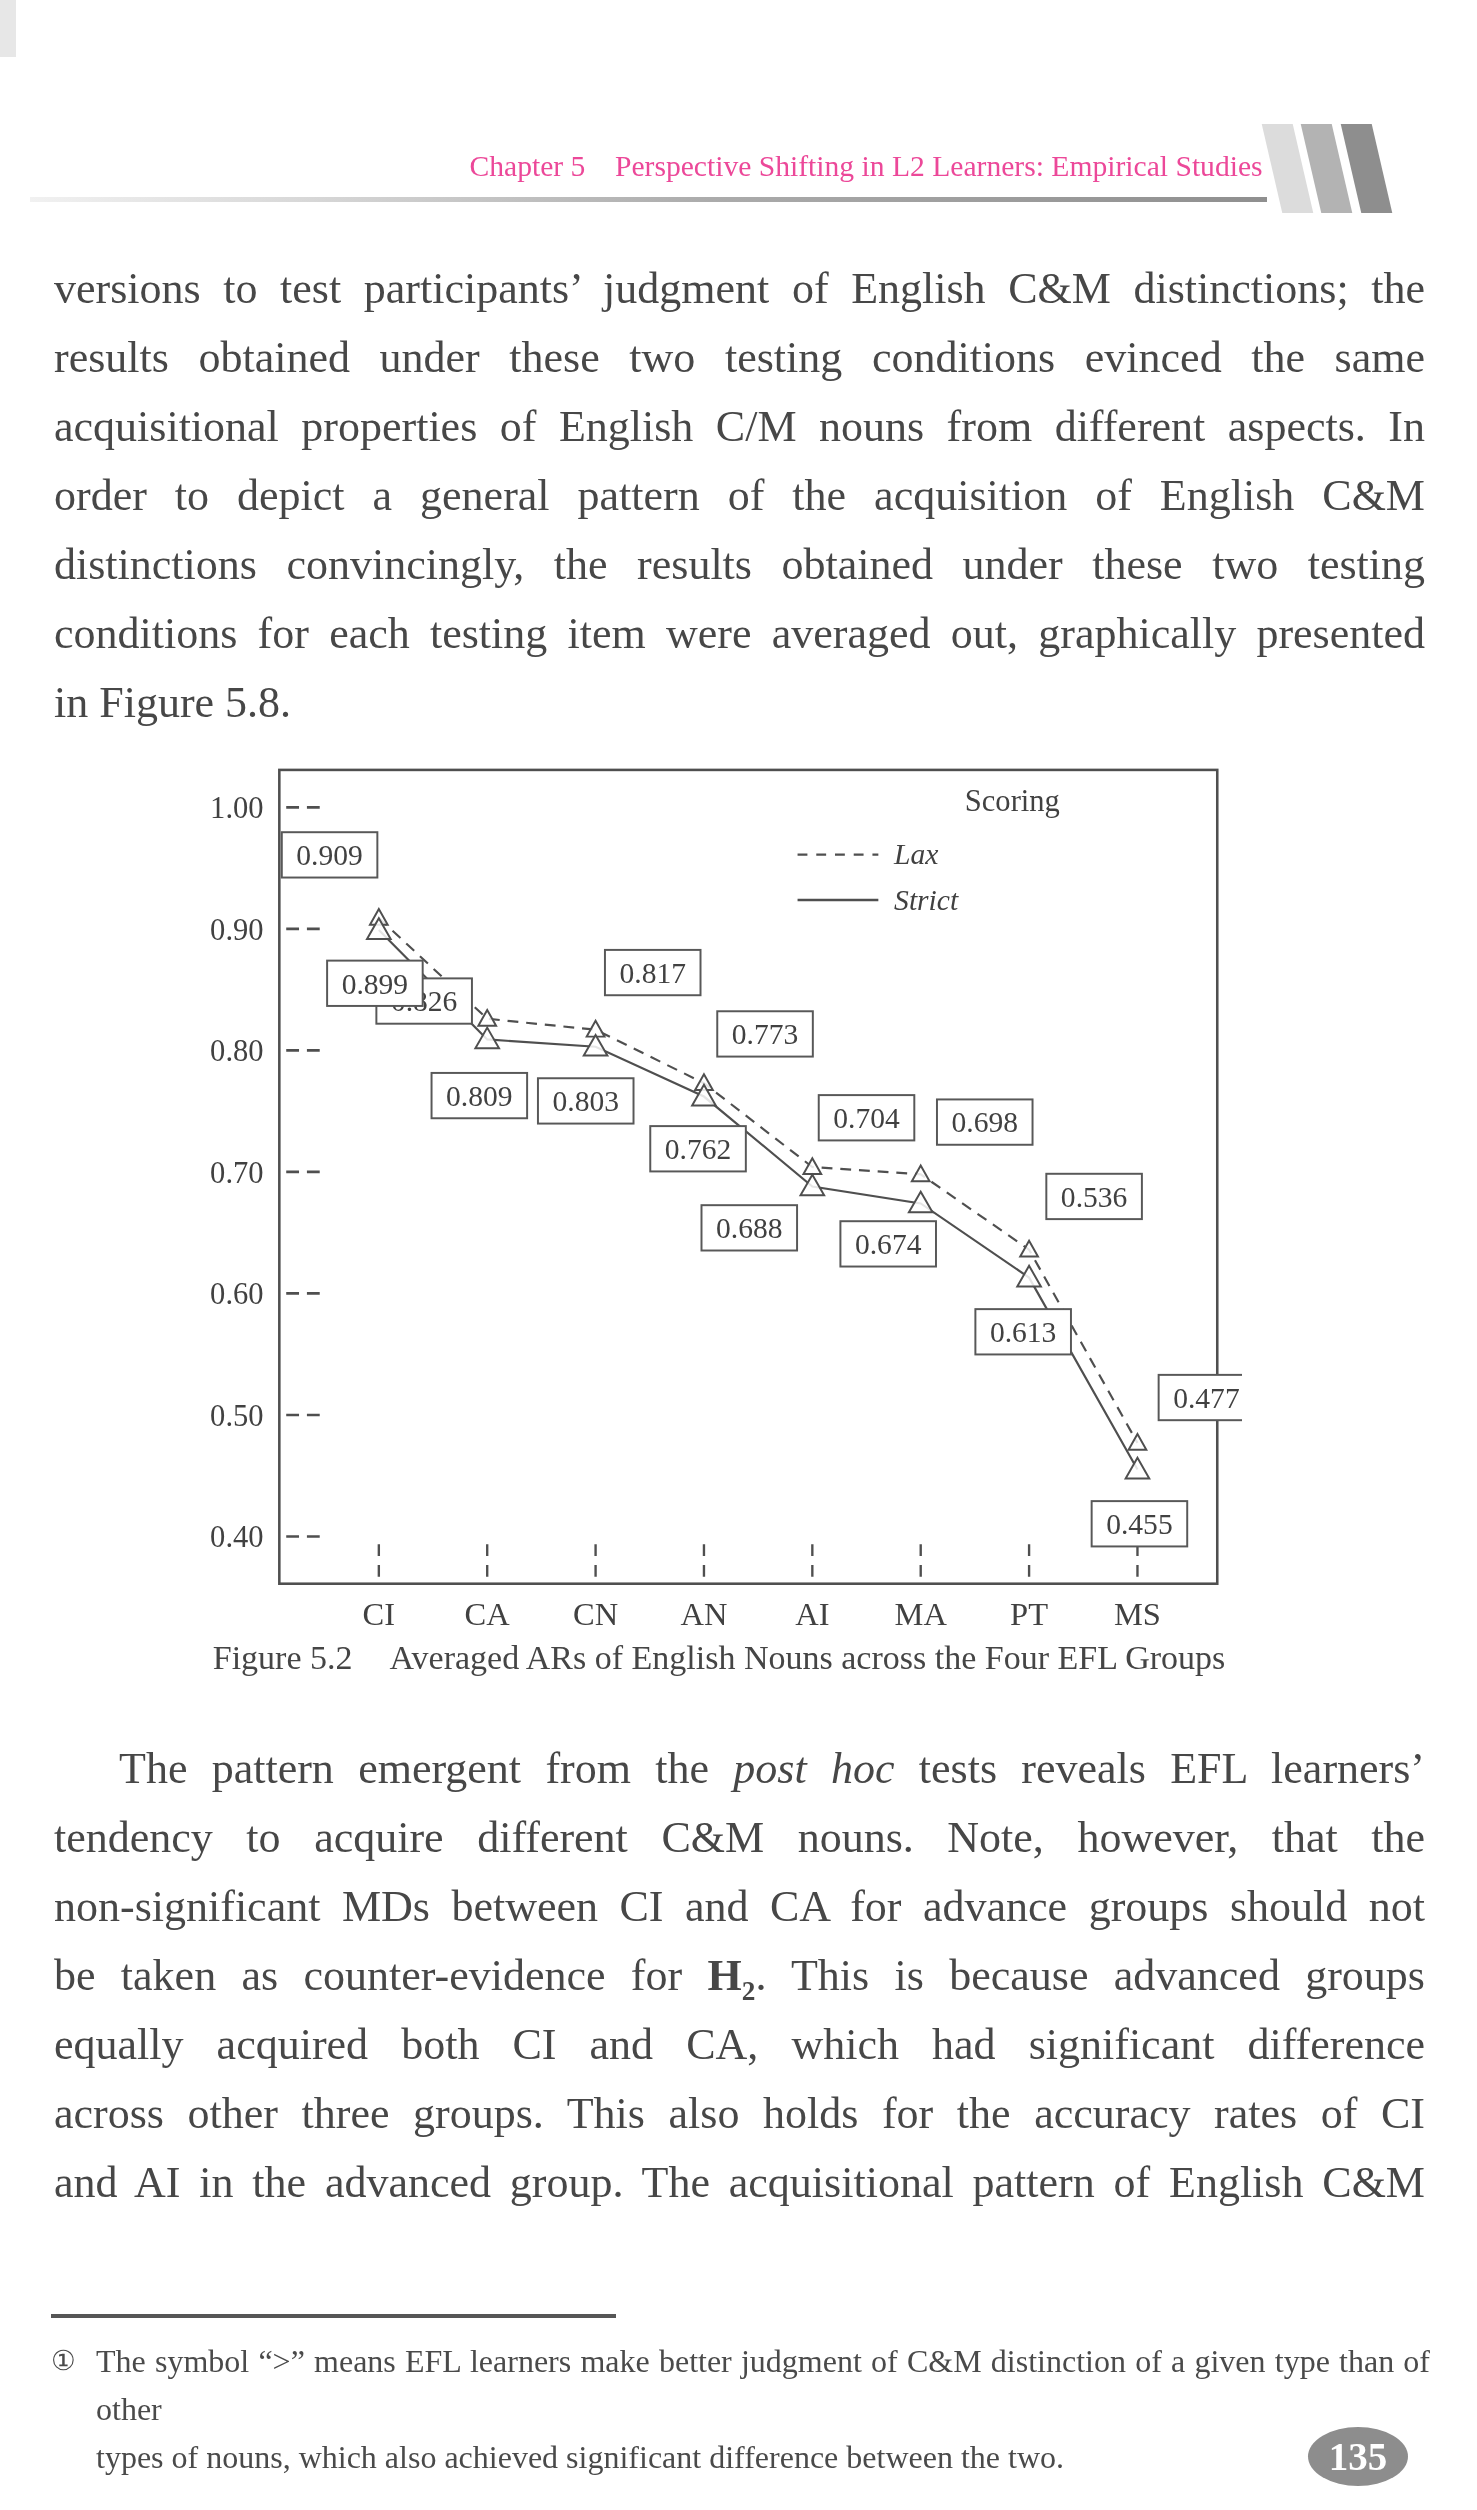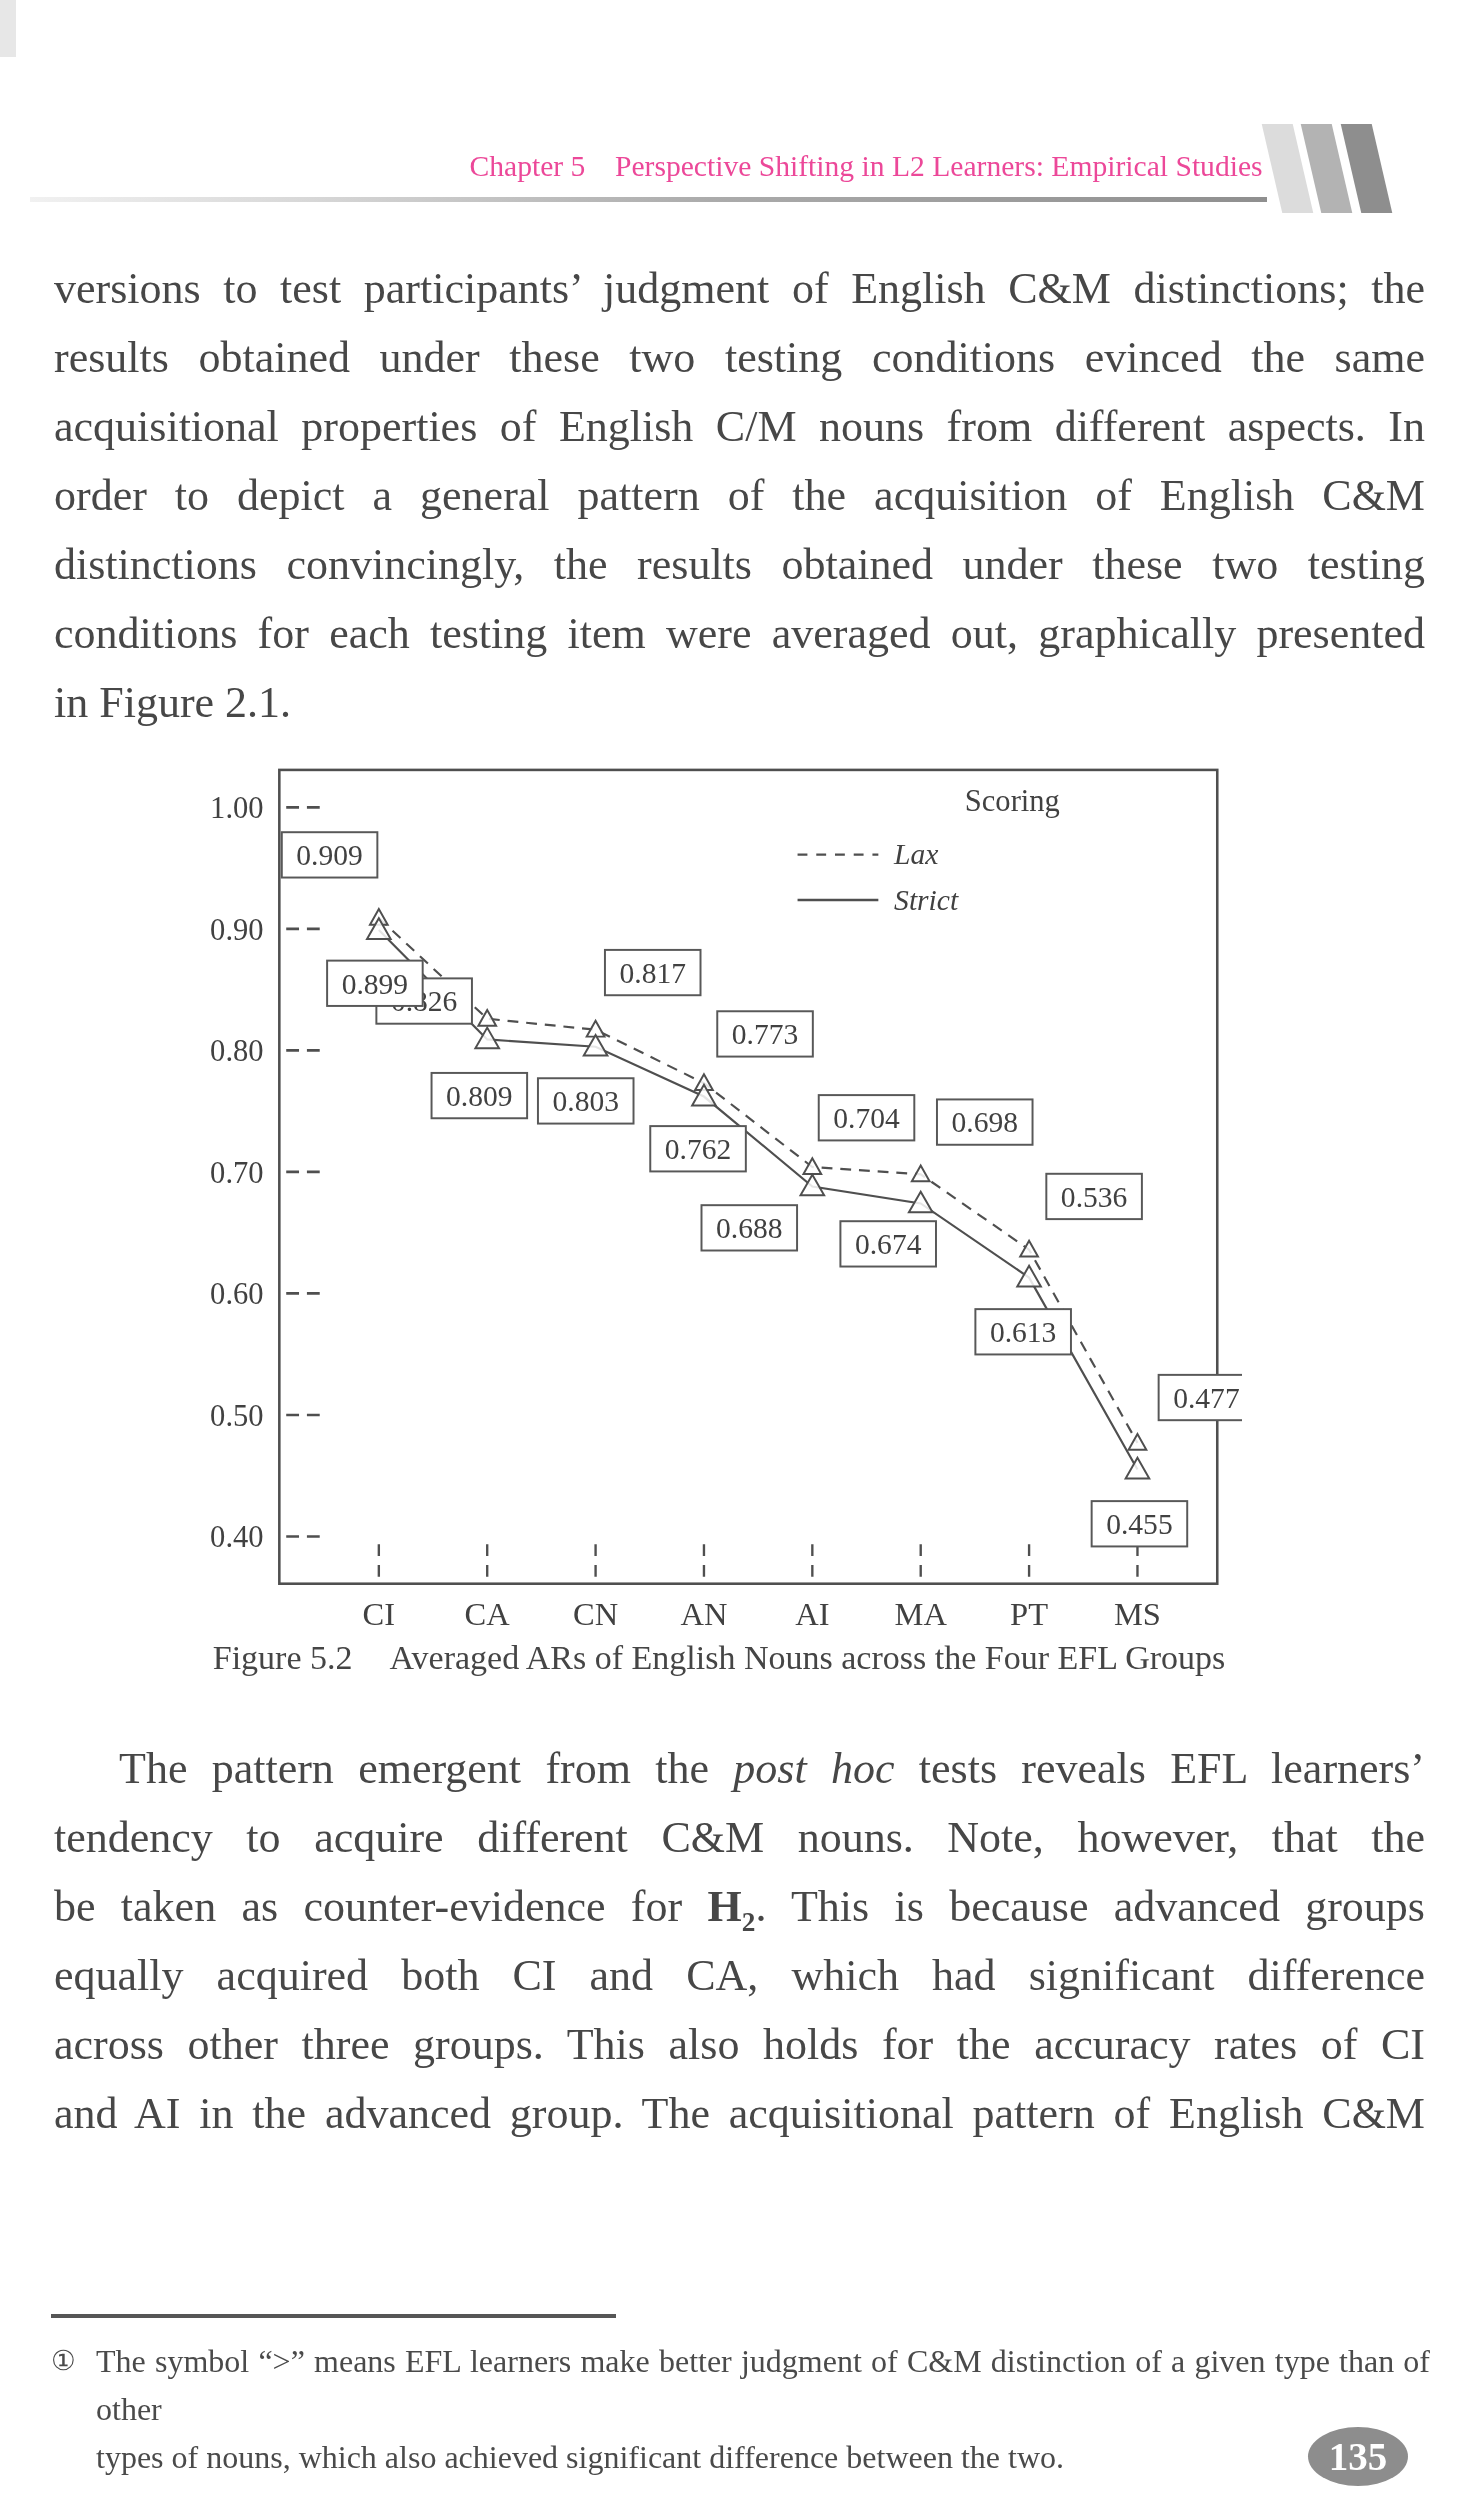--- a/index.html
+++ b/index.html
@@ -72,21 +72,21 @@
   <div class="stripe" style="left: 87px; background: rgb(142, 142, 142);"></div>
 </div>
 
 <div class="abs para" id="para1" style="top:254px;">
     <div class="line">versions to test participants’ judgment of English C&amp;M distinctions; the</div>
     <div class="line">results obtained under these two testing conditions evinced the same</div>
     <div class="line">acquisitional properties of English C/M nouns from different aspects. In</div>
     <div class="line">order to depict a general pattern of the acquisition of English C&amp;M</div>
     <div class="line">distinctions convincingly, the results obtained under these two testing</div>
     <div class="line">conditions for each testing item were averaged out, graphically presented</div>
-    <div class="line nofill">in Figure 2.1.</div>
+    <div class="line nofill">in Figure 5.8.</div>
   </div>
 
 <div class="abs chart-wrap" id="chartWrap"><svg width="1148" height="867" viewBox="0 0 1165 880" font-family="Liberation Serif, serif">
       <rect x="188" y="6" width="952" height="826" fill="none" stroke="#4f4f4f" stroke-width="2.6"></rect>
       <g>
         <line x1="195" y1="44" x2="230" y2="44" stroke="#4f4f4f" stroke-width="2.6" stroke-dasharray="13 8"></line>
         <text x="172" y="55" text-anchor="end" font-size="31" fill="#414141">1.00</text>
         <line x1="195" y1="167.33333333333331" x2="230" y2="167.33333333333331" stroke="#4f4f4f" stroke-width="2.6" stroke-dasharray="13 8"></line>
         <text x="172" y="178.33333333333331" text-anchor="end" font-size="31" fill="#414141">0.90</text>
         <line x1="195" y1="290.66666666666663" x2="230" y2="290.66666666666663" stroke="#4f4f4f" stroke-width="2.6" stroke-dasharray="13 8"></line>
@@ -184,20 +184,21 @@
         <text x="1061" y="781.6666666666666" text-anchor="middle" font-size="30" fill="#414141">0.455</text>
       </g>
     </svg></div>
 <div class="abs fig-caption">
   <span>Figure 5.2</span><span class="cap-gap"></span><span>Averaged ARs of English Nouns across the Four EFL Groups</span>
 </div>
 
 <div class="abs para" id="para2" style="top:1734px;">
     <div class="line indent">The pattern emergent from the <span class="i">post hoc</span> tests reveals EFL learners’</div>
     <div class="line">tendency to acquire different C&amp;M nouns. Note, however, that the</div>
+    <div class="line">non-significant MDs between CI and CA for advance groups should not</div>
     <div class="line">be taken as counter-evidence for <span class="b">H</span><span class="bsub">2</span>. This is because advanced groups</div>
     <div class="line">equally acquired both CI and CA, which had significant difference</div>
     <div class="line">across other three groups. This also holds for the accuracy rates of CI</div>
     <div class="line">and AI in the advanced group. The acquisitional pattern of English C&amp;M</div>
   </div>
 
 <div class="abs fn-rule"></div>
 <div class="abs footnote">
   <span class="fn-marker">①</span>
   <div class="fn-lines" id="fnLines">

